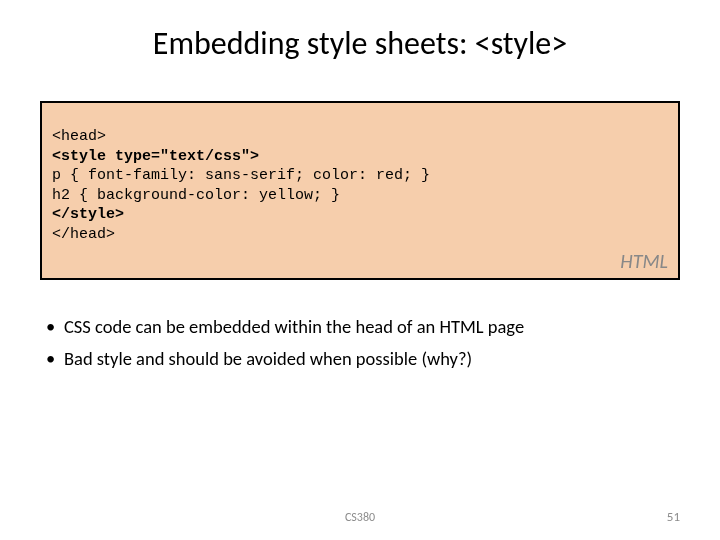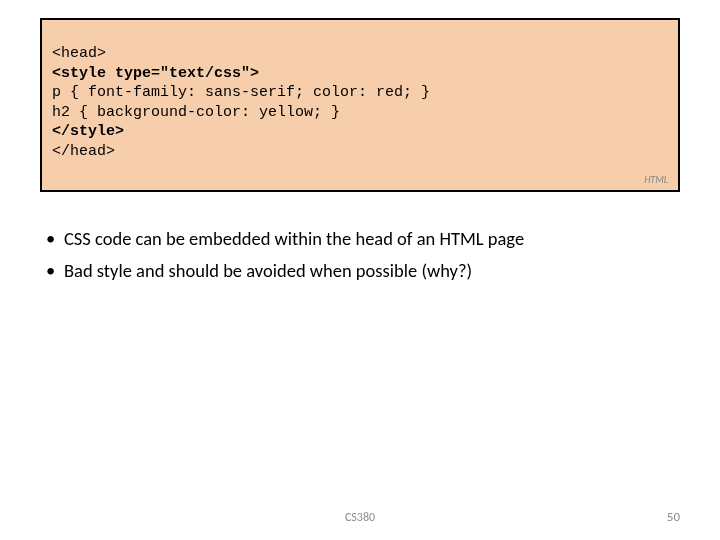--- a/index.html
+++ b/index.html
@@ -33,22 +33,22 @@
     line-height: 1.3;
     position: relative;
   }
   .code-line { white-space: pre; }
   .bold { font-weight: bold; }
   .code-label {
     text-align: right;
     font-style: italic;
     font-family: Calibri, Arial, sans-serif;
     color: #888;
-    font-size: 10px;
-    margin-top: 12px;
+    font-size: 20px;
+    margin-top: 4px;
   }
   .bullets {
     margin-top: 33px;
     margin-left: 6px;
     font-size: 18.5px;
     line-height: 1.5;
   }
   .bullets li {
     list-style: none;
     position: relative;
@@ -76,32 +76,33 @@
     right: 40px;
     font-size: 13px;
     color: #8c8c8c;
   }
 </style>
 </head>
 <body>
 
 <div class="slide">
 
+  <h1 class="title">Embedding style sheets: &lt;style&gt;</h1>
 
   <div class="code-box">
     <div class="code-line">&lt;head&gt;</div>
     <div class="code-line bold">&lt;style type="text/css"&gt;</div>
     <div class="code-line">p { font-family: sans-serif; color: red; }</div>
     <div class="code-line">h2 { background-color: yellow; }</div>
     <div class="code-line bold">&lt;/style&gt;</div>
     <div class="code-line">&lt;/head&gt;</div>
     <div class="code-label">HTML</div>
   </div>
 
   <ul class="bullets">
     <li>CSS code can be embedded within the head of an HTML page</li>
     <li><span>B</span><span style="">ad style</span><span> and should be avoided when possible (why?)</span></li>
   </ul>
 
   <div class="footer-left">CS380</div>
-  <div class="footer-right">50</div>
+  <div class="footer-right">51</div>
 
 </div>
 
 </body></html>

